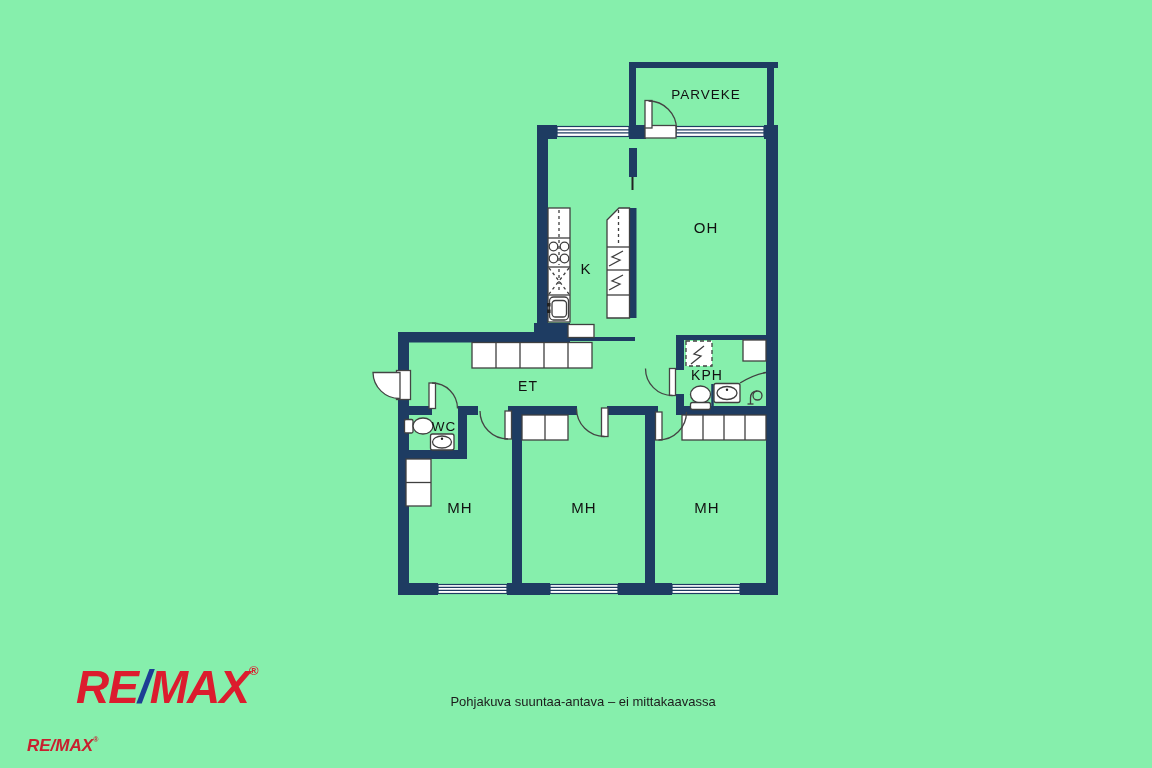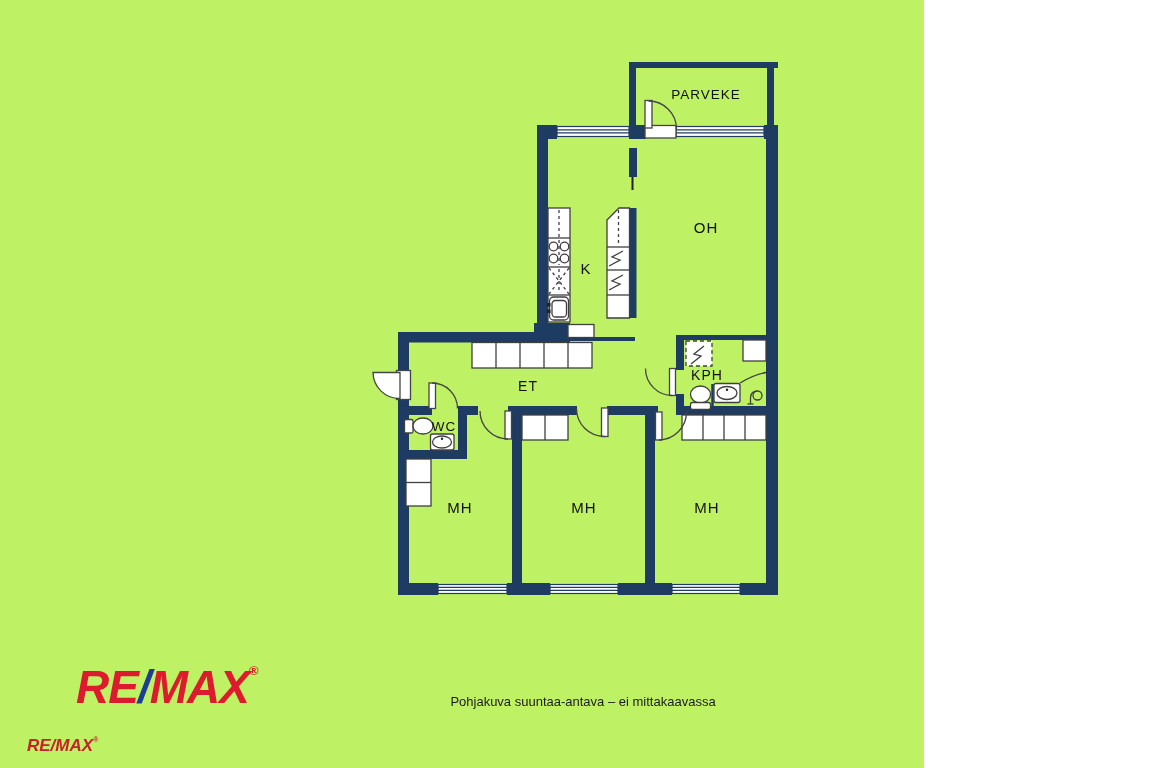--- a/index.html
+++ b/index.html
@@ -1,16 +1,16 @@
 <!DOCTYPE html>
 <html><head>
 <meta charset="utf-8">
 <style>
   html,body{margin:0;padding:0;background:#fff;}
-  #stage{position:relative;width:924px;height:768px;background:#bef264;overflow:hidden;
+  #stage{position:relative;width:1152px;height:768px;background:#86efac;overflow:hidden;
          font-family:"Liberation Sans",sans-serif;}
   svg{position:absolute;left:0;top:0;}
   .room-label{font-family:"Liberation Sans",sans-serif;fill:#111;letter-spacing:1px;}
   #disclaimer{position:absolute;left:383px;top:694px;width:400px;text-align:center;
               font-size:13px;color:#1c1c1c;}
   #remax-logo{position:absolute;left:76px;top:660px;font-weight:bold;font-style:italic;
               font-size:46px;letter-spacing:-1px;white-space:nowrap;}
   #remax-logo .red{color:#DC1C2E;}
   #remax-logo .blue{color:#1C3E94;}
   #remax-logo .reg{font-size:13px;vertical-align:28px;font-style:normal;color:#DC1C2E;}

